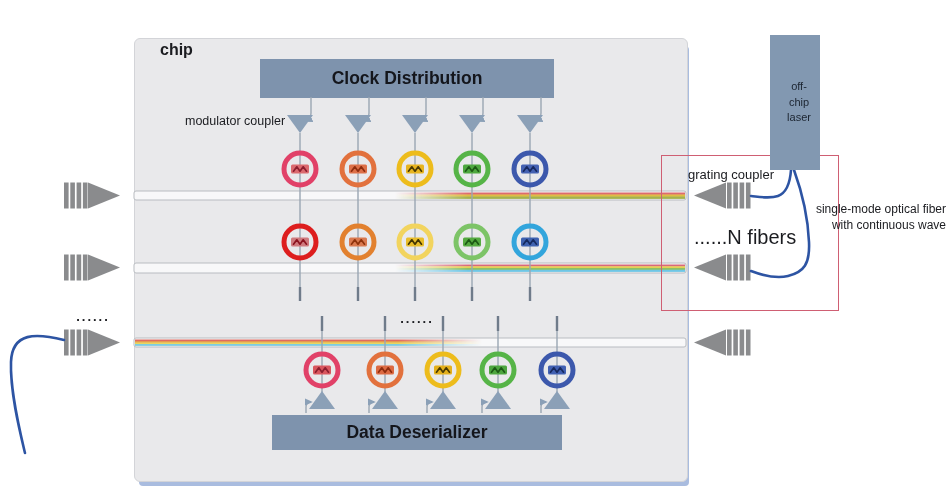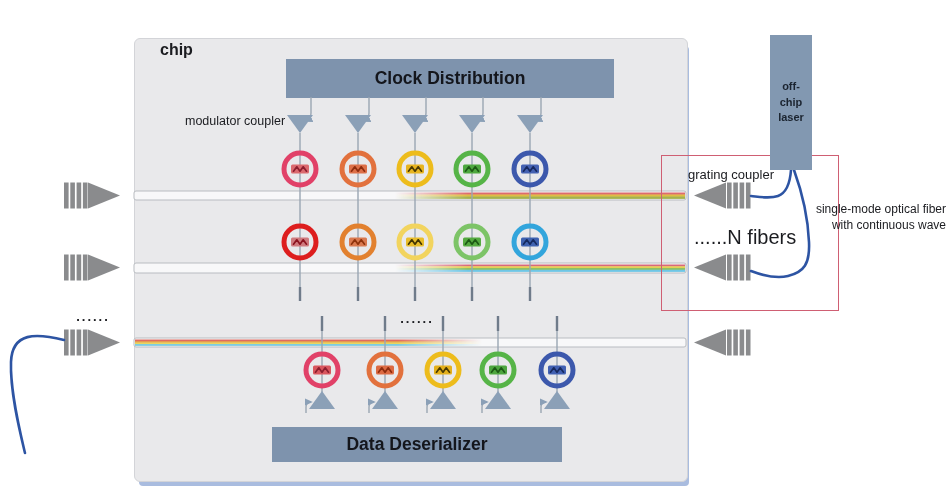--- a/index.html
+++ b/index.html
@@ -4,25 +4,25 @@
 <style>
   html,body{margin:0;padding:0;background:#ffffff;width:948px;height:494px;overflow:hidden;
     font-family:"Liberation Sans",sans-serif;color:var(--ink,#1b1c20);}
   .stage{position:relative;width:948px;height:494px;}
   .abs{position:absolute;}
   .chip{left:134px;top:38px;width:552px;height:442px;background:var(--chip-fill);
     border:1px solid var(--chip-border);border-radius:6px;z-index:1;
     box-shadow:3px 6px 0 -2px var(--chip-shadow);}
   .chip-label{left:160px;top:41px;font-size:16px;font-weight:600;z-index:9;}
   .bluebox{background:var(--box-fill);color:#14161c;font-weight:700;text-align:center;z-index:3;}
-  .clock{left:286px;top:59px;width:328px;height:39px;font-size:17.5px;line-height:39px;}
-  .deser{left:272px;top:427px;width:290px;height:35px;font-size:17.5px;line-height:35px;}
+  .clock{left:260px;top:59px;width:294px;height:39px;font-size:17.5px;line-height:39px;}
+  .deser{left:272px;top:415px;width:290px;height:35px;font-size:17.5px;line-height:35px;}
   .laser{left:770px;top:35px;width:42px;height:135px;background:var(--laser-fill);z-index:8;
     display:flex;align-items:center;justify-content:center;text-align:center;
-    font-size:11px;font-weight:700;color:#1b2430;white-space:pre-line;line-height:1.4;}
+    font-size:11px;font-weight:400;color:#1b2430;white-space:pre-line;line-height:1.4;padding-left:8px;}
   .hl-rect{left:661px;top:155px;width:176px;height:154px;border:1.5px solid var(--highlight);
     background:transparent;z-index:6;}
   svg.diag{left:0;top:0;z-index:4;}
   .lbl{z-index:9;white-space:pre-line;}
   .mod-driver{left:185px;top:114px;font-size:12.5px;}
   .grating{left:688px;top:167px;font-size:13px;z-index:7;text-align:center;}
   .nfibers{left:694px;top:226px;font-size:20px;}
   .fibernote{left:804px;top:202px;width:142px;font-size:12px;text-align:right;line-height:1.3;}
   .dots{font-size:13px;font-weight:700;letter-spacing:2px;text-align:center;width:50px;}
   .dots-left{left:68px;top:309px;}

